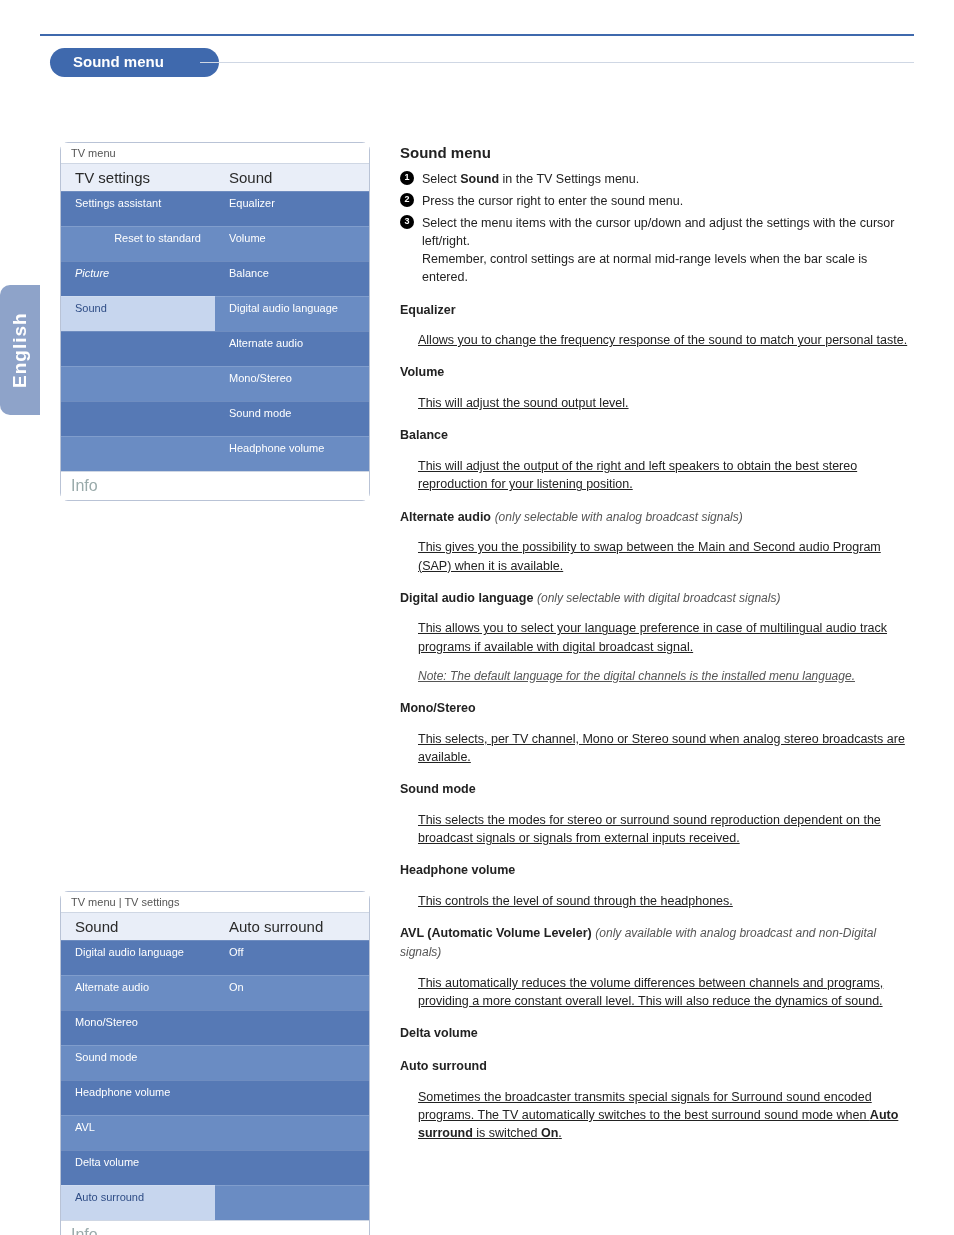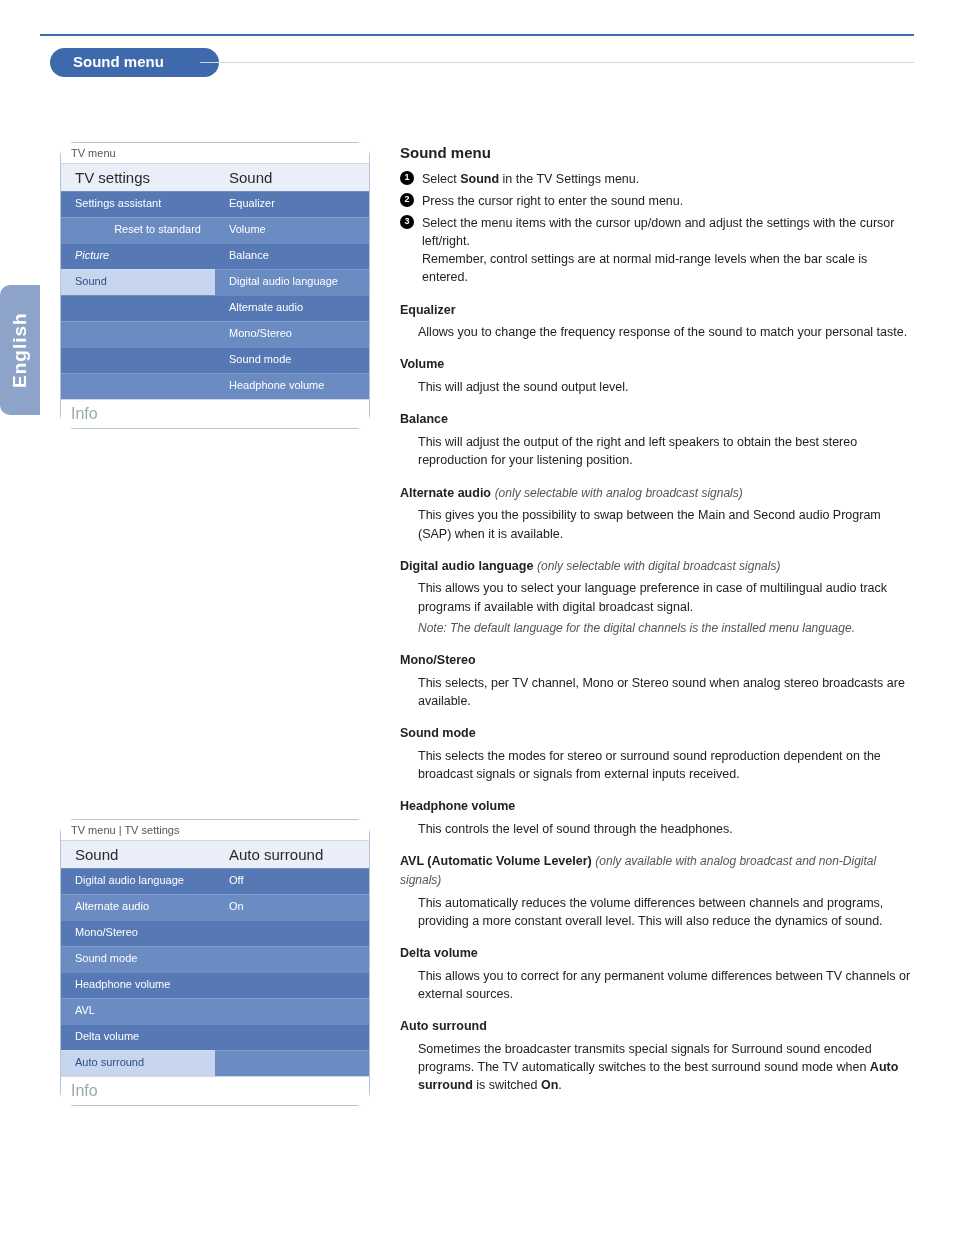--- a/index.html
+++ b/index.html
@@ -75,21 +75,21 @@
     display:flex;
     gap:30px;
     margin-top:60px;
   }
   .left{width:330px; flex:0 0 330px; padding-left:20px;}
   .right{flex:1; font-size:13px; line-height:1.45;}
 
   
   .menu{
     border:1px solid #b9c3d6;
-    border-radius:14px;
+    border-radius:8px;
     font-size:11px;
     color:#2a2a2a;
     margin-bottom:40px;
     background:#f3f5fb;
   }
   .menu .title{
     padding:4px 10px;
     font-size:11px;
     color:#555;
     background:#fff;
@@ -109,21 +109,21 @@
   }
   .menu .col{
     flex:1;
     display:flex;flex-direction:column;
   }
   .menu .col .cell{
     padding:5px 14px;
     font-size:11px;
     color:#fff;
     border-top:1px solid rgba(255,255,255,0.15);
-    height:26px;
+    height:35px;
   }
   .menu .col.left-col .cell{color:#fff;}
   .menu .col .cell.sel{
     background:var(--hl) !important;
     color:#2f4d86;
   }
   .menu .infobar{
     padding:5px 10px;
     font-size:16px;
     color:#9aa;
@@ -148,21 +148,21 @@
     background:#000;color:#fff;
     font-size:9px;font-weight:700;
     display:flex;align-items:center;justify-content:center;
     margin-top:1px;
   }
   .sect{
     margin-top:14px;
   }
   .sect .t{font-weight:700;font-size:12.5px;}
   .sect .note{font-style:italic;color:#555;font-size:12px;}
-  .sect p{margin:4px 0 0 18px;font-size:12.5px;}
+  .sect p{margin:12px 0 0 18px;font-size:12.5px;text-decoration:underline;}
   .sect .qual{font-style:italic;font-weight:400;color:#555;font-size:12px;}
   .step .cont{margin-left:0;}
 
   .mid-gap{height:350px;}
 </style>
 </head>
 <body>
 
 <div class="page">
   <div class="top-rule"></div>
@@ -290,21 +290,20 @@
           <div class="sect">
             <div><span class="t">Headphone volume</span></div>
             <p>This controls the level of sound through the headphones.</p>
           </div>
           <div class="sect">
             <div><span class="t">AVL (Automatic Volume Leveler)</span> <span class="qual">(only available with analog broadcast and non-Digital signals)</span></div>
             <p>This automatically reduces the volume differences between channels and programs, providing a more constant overall level. This will also reduce the dynamics of sound.</p>
           </div>
           <div class="sect">
             <div><span class="t">Delta volume</span></div>
-            <p>This allows you to correct for any permanent volume differences between TV channels or external sources.</p>
           </div>
           <div class="sect">
             <div><span class="t">Auto surround</span></div>
             <p>Sometimes the broadcaster transmits special signals for Surround sound encoded programs. The TV automatically switches to the best surround sound mode when <b>Auto surround</b> is switched <b>On</b>.</p>
           </div>
         </div>
     </div>
   </div>
 
 </div>

